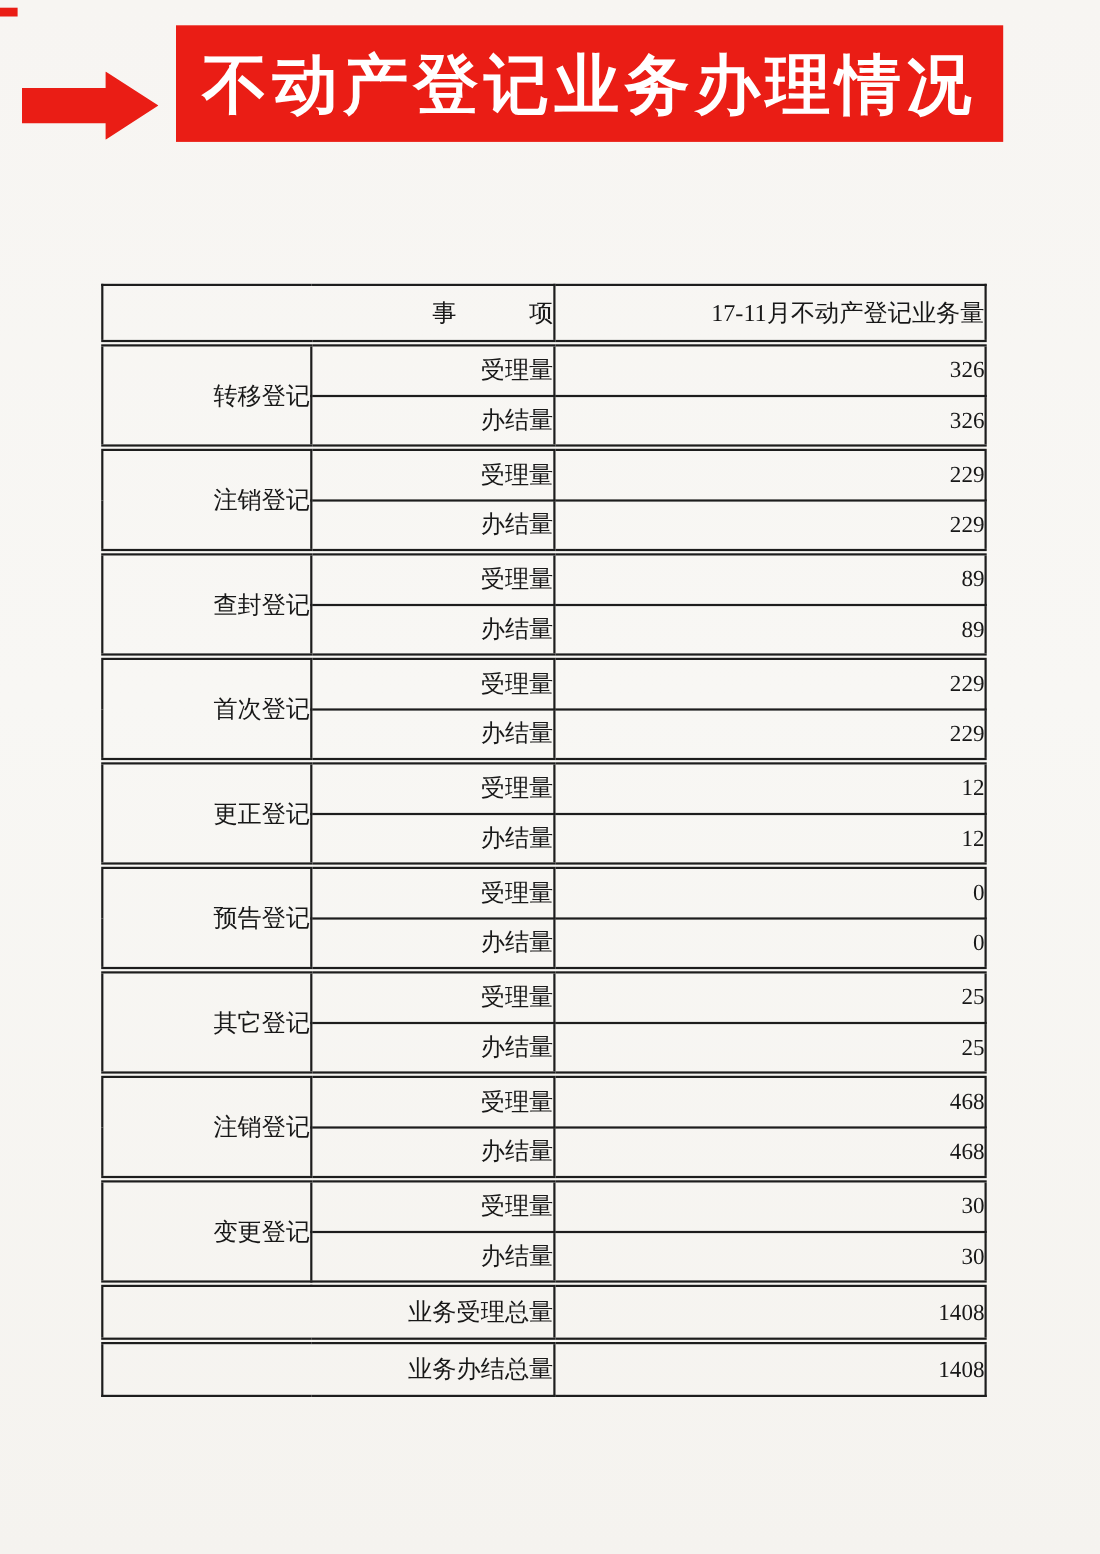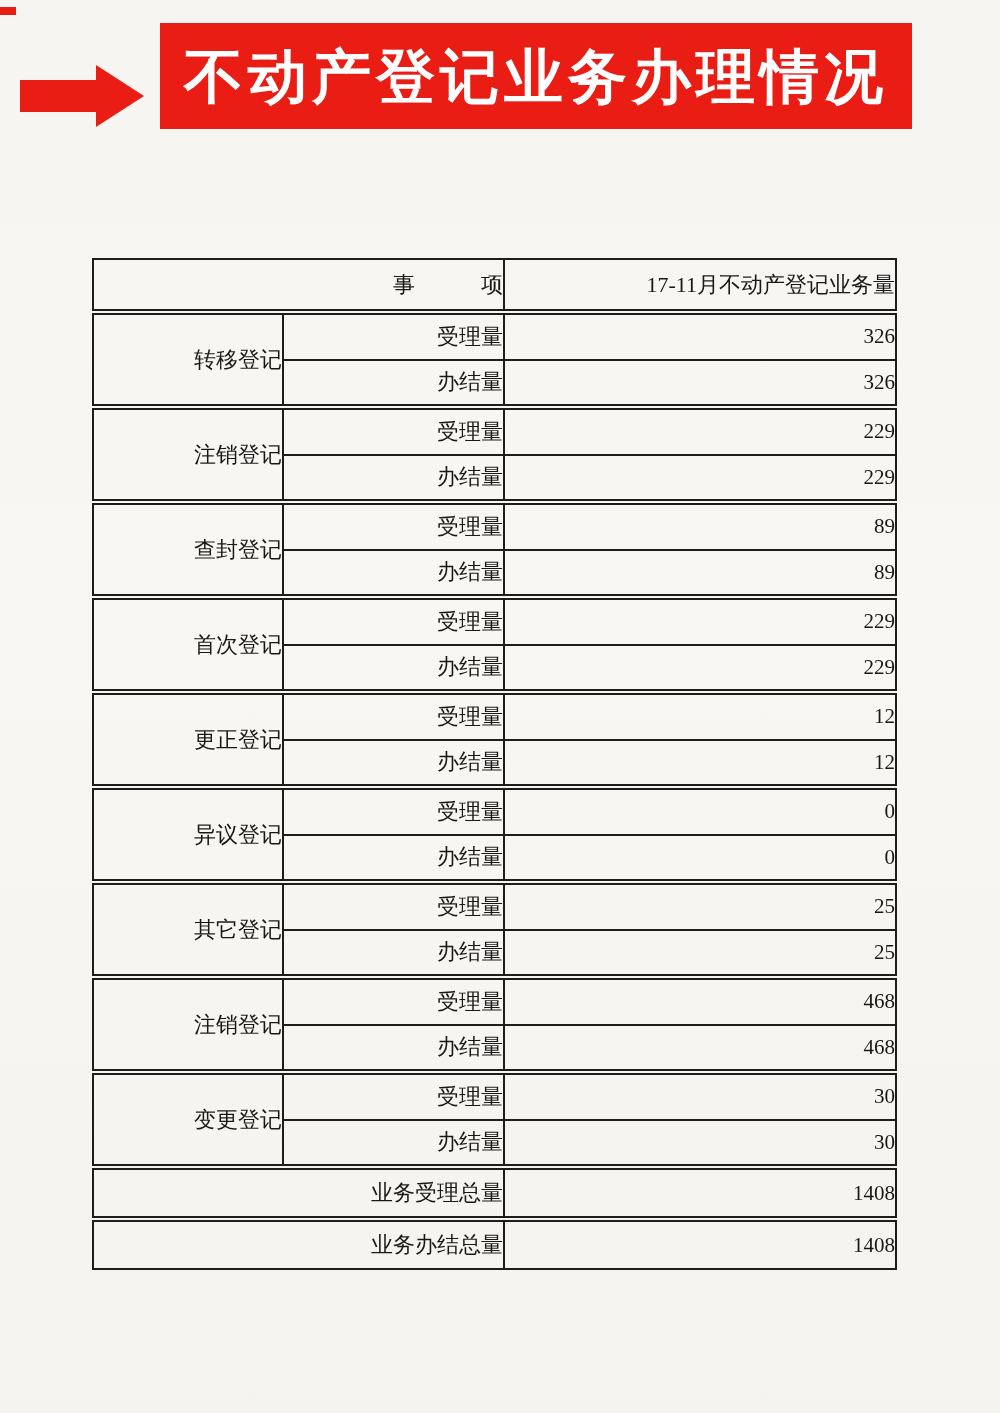--- a/index.html
+++ b/index.html
@@ -150,21 +150,21 @@
         <td rowspan="2" class="cell-cat">更正登记</td>
         <td class="cell-sub">受理量</td>
         <td class="cell-val">12</td>
       </tr>
       <tr>
         <td class="cell-sub">办结量</td>
         <td class="cell-val">12</td>
       </tr>
 
       <tr class="group-start">
-        <td rowspan="2" class="cell-cat">异议登记</td>
+        <td rowspan="2" class="cell-cat">预告登记</td>
         <td class="cell-sub">受理量</td>
         <td class="cell-val">0</td>
       </tr>
       <tr>
         <td class="cell-sub">办结量</td>
         <td class="cell-val">0</td>
       </tr>
 
       <tr class="group-start">
         <td rowspan="2" class="cell-cat">其它登记</td>

